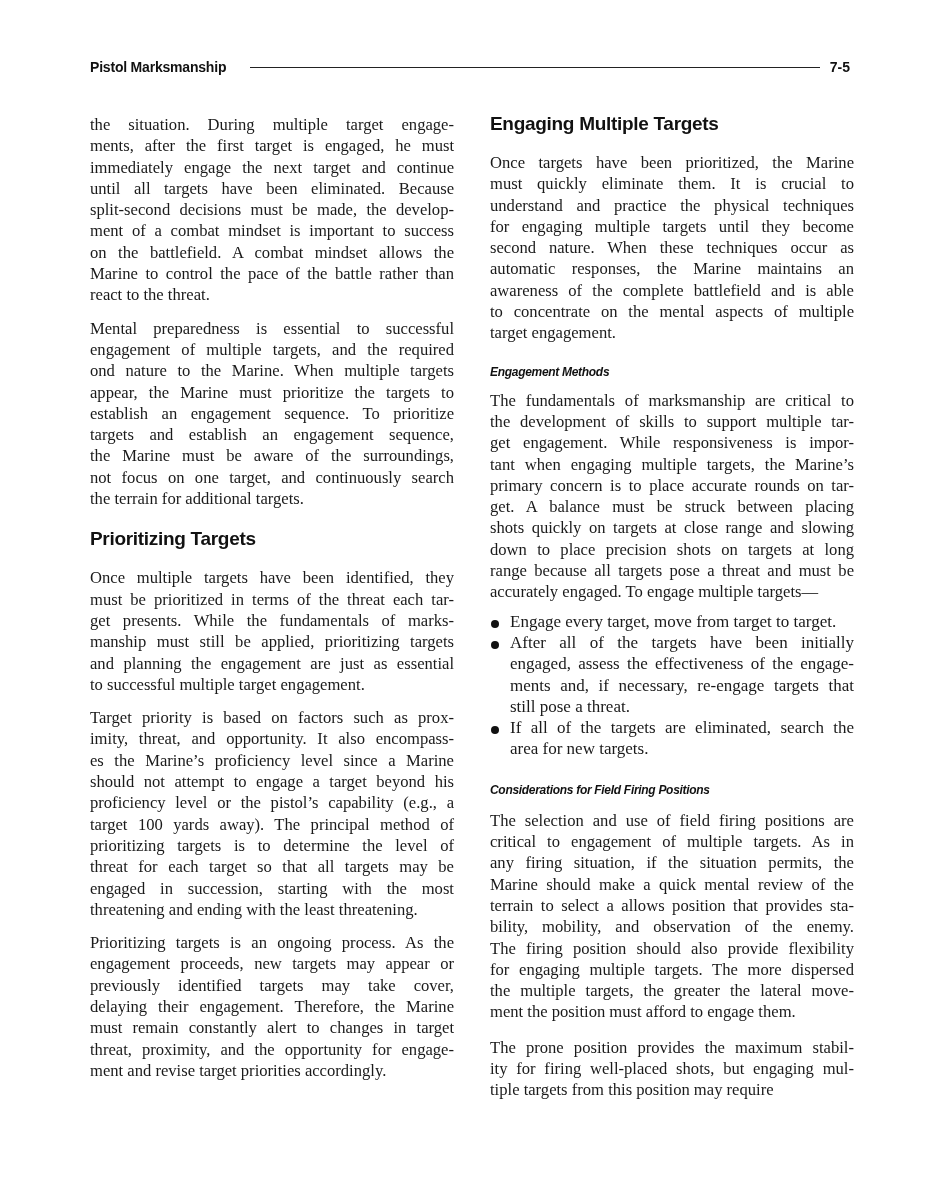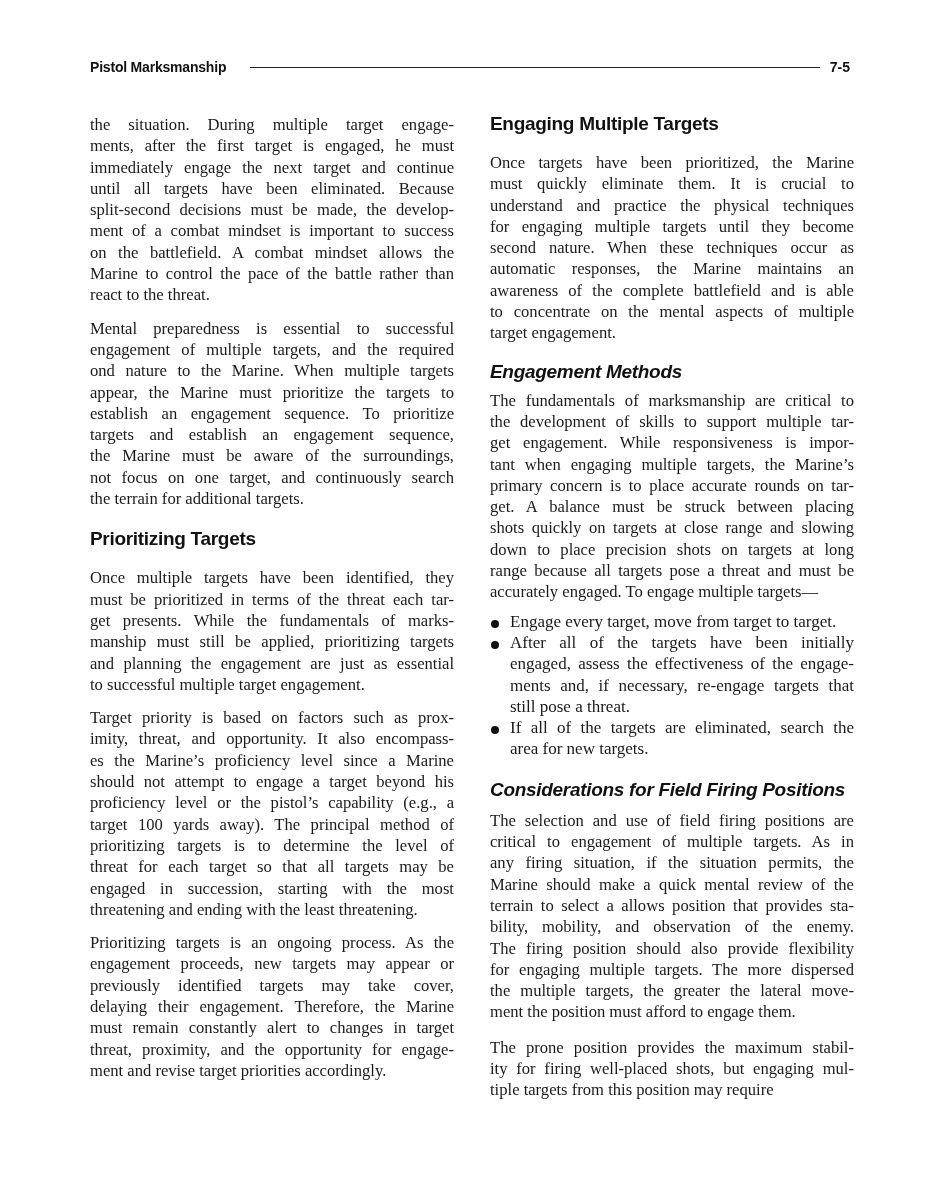--- a/index.html
+++ b/index.html
@@ -13,21 +13,21 @@
 
     .col { position: absolute; top: 114px; }
     .col-left { left: 90px; width: 364px; }
     .col-right { left: 490px; width: 364px; }
 
     .para { margin: 0 0 12px 0; font-family: "Liberation Serif", serif; font-size: 16.6px; line-height: 21.3px; color: #1a1a1a; }
     .line { display: block; text-align: justify; text-align-last: justify; white-space: nowrap; }
     .line.last { text-align-last: left; }
 
     .h2 { font-family: "Liberation Sans", sans-serif; font-weight: bold; font-size: 19px; color: #111; margin: 0; line-height: 20px; letter-spacing: -0.3px; }
-    .h3 { font-family: "Liberation Sans", sans-serif; font-weight: bold; font-style: italic; font-size: 19px; color: #111; margin: 0; line-height: 20px; letter-spacing: -0.3px; }
+    .h3 { font-family: "Liberation Sans", sans-serif; font-weight: bold; font-style: italic; font-size: 12px; color: #111; margin: 0; line-height: 20px; letter-spacing: -0.3px; }
 
     .bullets { margin: 0 0 12px 0; padding: 0; list-style: none; }
     .bullet { position: relative; padding-left: 20px; font-family: "Liberation Serif", serif; font-size: 17px; line-height: 21.3px; color: #1a1a1a; }
     .bullet-dot { position: absolute; left: 1px; top: 9px; width: 8px; height: 8px; border-radius: 50%; background: #111; }
   </style>
 </head>
 <body>
 
 <div class="page">
 

